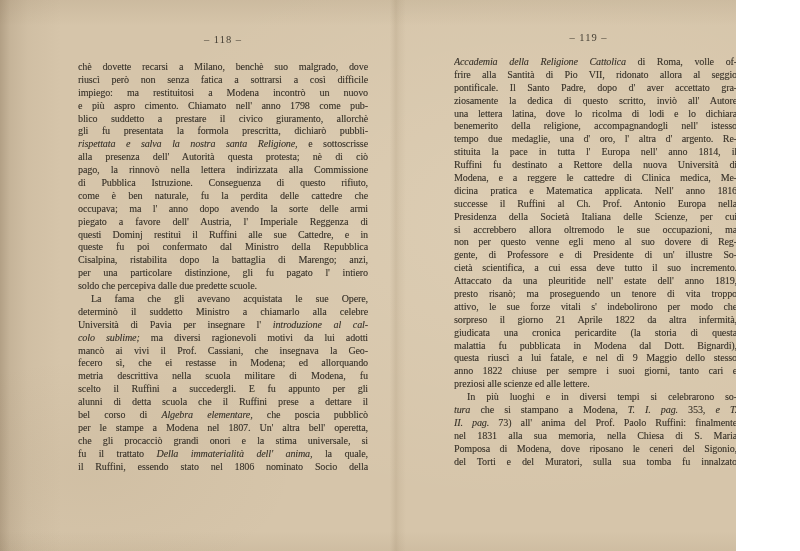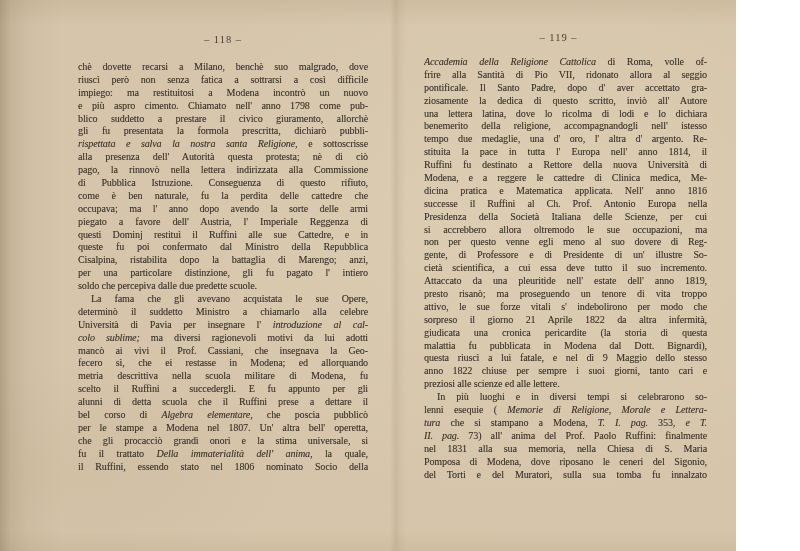--- a/index.html
+++ b/index.html
@@ -14,21 +14,21 @@
       linear-gradient(90deg, rgba(96,74,48,0.30) 0px, rgba(96,74,48,0.14) 10px, rgba(96,74,48,0.05) 28px, rgba(96,74,48,0) 62px),
       linear-gradient(90deg, rgba(0,0,0,0) 390px, rgba(116,94,62,0.13) 396px, rgba(116,94,62,0.07) 399px, rgba(0,0,0,0) 406px),
       linear-gradient(180deg, rgba(116,94,62,0.10) 0px, rgba(116,94,62,0) 26px),
       linear-gradient(0deg, rgba(116,94,62,0.08) 0px, rgba(116,94,62,0) 20px),
       radial-gradient(90% 80% at 72% 40%, rgba(255,248,230,0.16), rgba(255,248,230,0) 65%),
       radial-gradient(40% 30% at 12% 86%, rgba(120,98,66,0.06), rgba(120,98,66,0) 70%);
     text-decoration: underline;
   }
   .page { position: absolute; color: #3a342b; }
   .page-left  { left: 78px;  top: 33px; width: 290px; }
-  .page-right { left: 424px; top: 31px; width: 283px; }
+  .page-right { left: 454px; top: 31px; width: 283px; }
   .header {
     text-align: center; font-size: 10.5px; line-height: 13px;
     letter-spacing: 1px; color: #453f34;
   }
   .page-left  .header { margin-bottom: 15px; }
   .page-right .header { margin-bottom: 12px; padding-right: 14px; }
   .lines {
     font-size: 10px; line-height: 12.9px;
     letter-spacing: -0.1px;
     text-shadow: 0.2px 0.2px 0.4px rgba(58,52,43,0.38);
@@ -103,21 +103,20 @@
         <div class="line"><span>Attaccato da una pleuritide nell' estate dell' anno 1819,</span></div>
         <div class="line"><span>presto risanò; ma proseguendo un tenore di vita troppo</span></div>
         <div class="line"><span>attivo, le sue forze vitali s' indebolirono per modo che</span></div>
         <div class="line"><span>sorpreso il giorno 21 Aprile 1822 da altra infermità,</span></div>
         <div class="line"><span>giudicata una cronica pericardite (la storia di questa</span></div>
         <div class="line"><span>malattia fu pubblicata in Modena dal Dott. Bignardi),</span></div>
         <div class="line"><span>questa riuscì a lui fatale, e nel dì 9 Maggio dello stesso</span></div>
         <div class="line"><span>anno 1822 chiuse per sempre i suoi giorni, tanto cari e</span></div>
         <div class="line flush"><span>preziosi alle scienze ed alle lettere.</span></div>
         <div class="line ind"><span>In più luoghi e in diversi tempi si celebrarono so-</span></div>
-        <div class="line"><span>lenni esequie ( </span><span class="it">Memorie di Religione, Morale e Lettera-</span></div>
         <div class="line"><span class="it">tura</span><span> che si stampano a Modena, </span><span class="it">T. I. pag.</span><span> 353, </span><span class="it">e T.</span></div>
         <div class="line"><span class="it">II. pag.</span><span> 73) all' anima del Prof. Paolo Ruffini: finalmente</span></div>
         <div class="line"><span>nel 1831 alla sua memoria, nella Chiesa di S. Maria</span></div>
         <div class="line"><span>Pomposa di Modena, dove riposano le ceneri del Sigonio,</span></div>
         <div class="line"><span>del Torti e del Muratori, sulla sua tomba fu innalzato</span></div>
       </div>
   </div>
 </div>
 
 </body></html>

